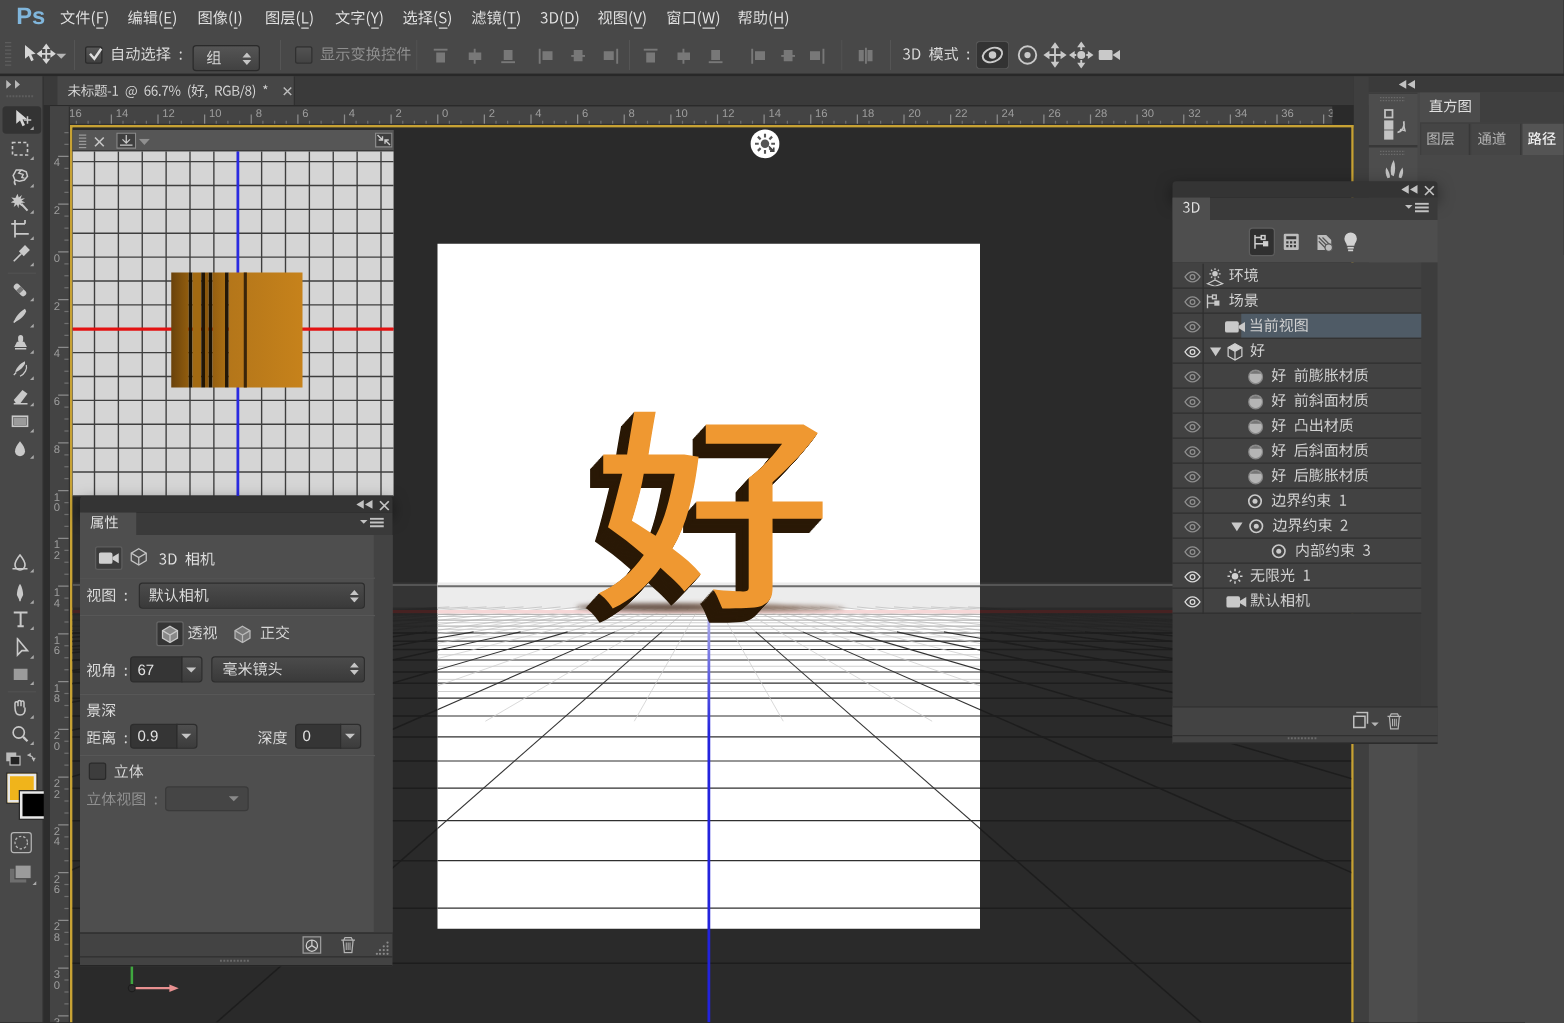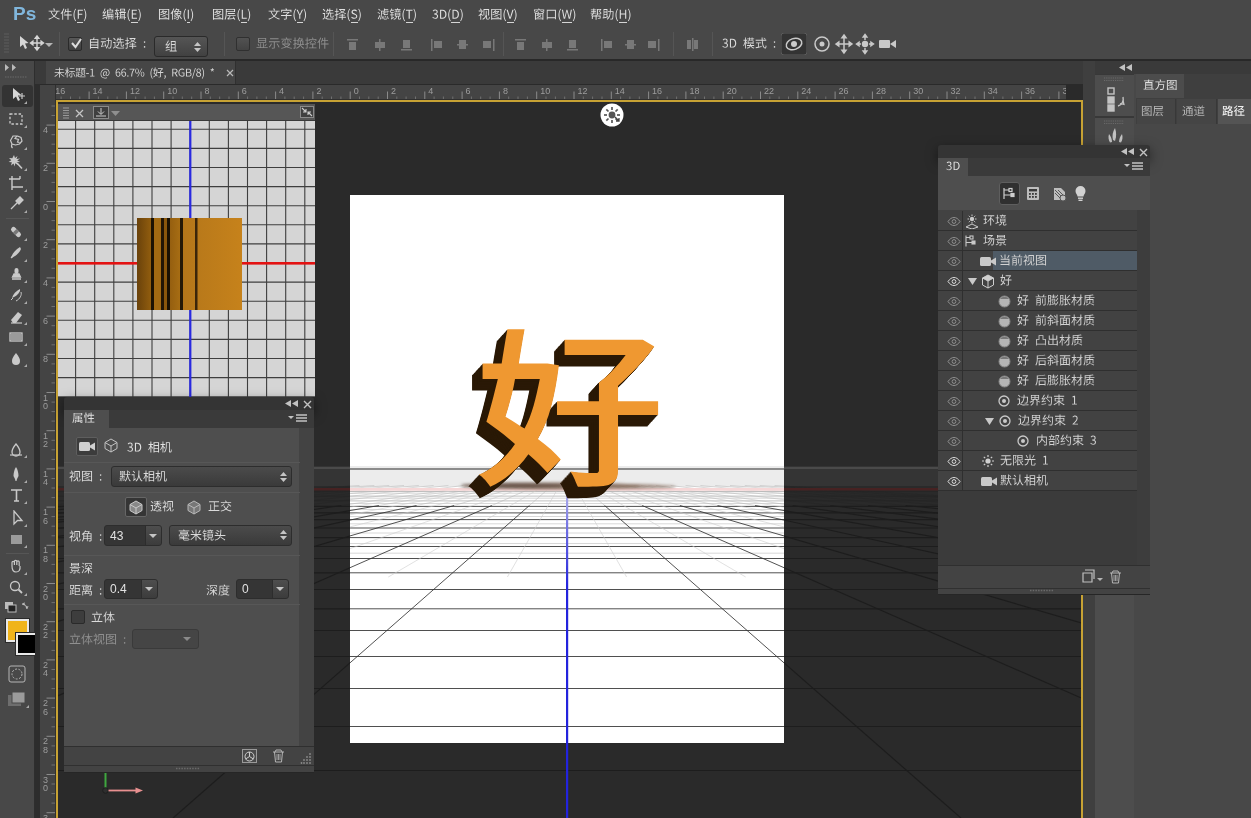--- a/index.html
+++ b/index.html
@@ -1370,21 +1370,21 @@
     </g>
   </svg>
 <svg class="ab" style="left:69px;top:530px" width="36" height="15">
     <g fill="#dadada" transform="translate(0,10.6) scale(0.1200,-0.1200)">
       <use href="#g23" x="0"></use>
       <use href="#g75" x="100"></use>
       <use href="#g33" x="250"></use>
     </g>
   </svg>
 <div class="ab" style="left:104px;top:525px;width:42px;height:21px;background:#353535;border:1px solid #2d2d2d;border-radius:3px 0 0 3px"></div>
-<div class="ab" style="left:110px;top:529px;font-size:12px;color:#e2e2e2">43</div>
+<div class="ab" style="left:110px;top:529px;font-size:12px;color:#e2e2e2">67</div>
 <div class="ab" style="left:145px;top:525px;width:17px;height:21px;background:linear-gradient(#4e4e4e,#3c3c3c);border:1px solid #2d2d2d;border-radius:0 3px 3px 0"></div>
 <svg class="ab" style="left:148px;top:533px;" width="11" height="7">
     <path d="M1 1l4 4 4-4z" fill="#c5c5c5"></path>
   </svg>
 <div class="ab" style="left:169px;top:525px;width:123px;height:21px;background:linear-gradient(#4b4b4b,#3a3a3a);border:1px solid #2d2d2d;border-radius:3px"></div>
 <svg class="ab" style="left:178px;top:529px" width="50" height="15">
     <g fill="#dadada" transform="translate(0,10.6) scale(0.1200,-0.1200)">
       <use href="#g76" x="0"></use>
       <use href="#g77" x="100"></use>
       <use href="#g19" x="200"></use>
@@ -1402,21 +1402,21 @@
     </g>
   </svg>
 <svg class="ab" style="left:69px;top:584px" width="36" height="15">
     <g fill="#dadada" transform="translate(0,10.6) scale(0.1200,-0.1200)">
       <use href="#g81" x="0"></use>
       <use href="#g82" x="100"></use>
       <use href="#g33" x="250"></use>
     </g>
   </svg>
 <div class="ab" style="left:104px;top:579px;width:38px;height:20px;background:#353535;border:1px solid #2d2d2d;border-radius:3px 0 0 3px"></div>
-<div class="ab" style="left:110px;top:582px;font-size:12px;color:#e2e2e2">0.4</div>
+<div class="ab" style="left:110px;top:582px;font-size:12px;color:#e2e2e2">0.9</div>
 <div class="ab" style="left:141px;top:579px;width:17px;height:20px;background:linear-gradient(#4e4e4e,#3c3c3c);border:1px solid #2d2d2d;border-radius:0 3px 3px 0"></div>
 <svg class="ab" style="left:144px;top:586px;" width="11" height="7">
     <path d="M1 1l4 4 4-4z" fill="#c5c5c5"></path>
   </svg>
 <svg class="ab" style="left:206px;top:584px" width="36" height="15">
     <g fill="#dadada" transform="translate(0,10.6) scale(0.1200,-0.1200)">
       <use href="#g80" x="0"></use>
       <use href="#g83" x="100"></use>
       <use href="#g33" x="250"></use>
     </g>

